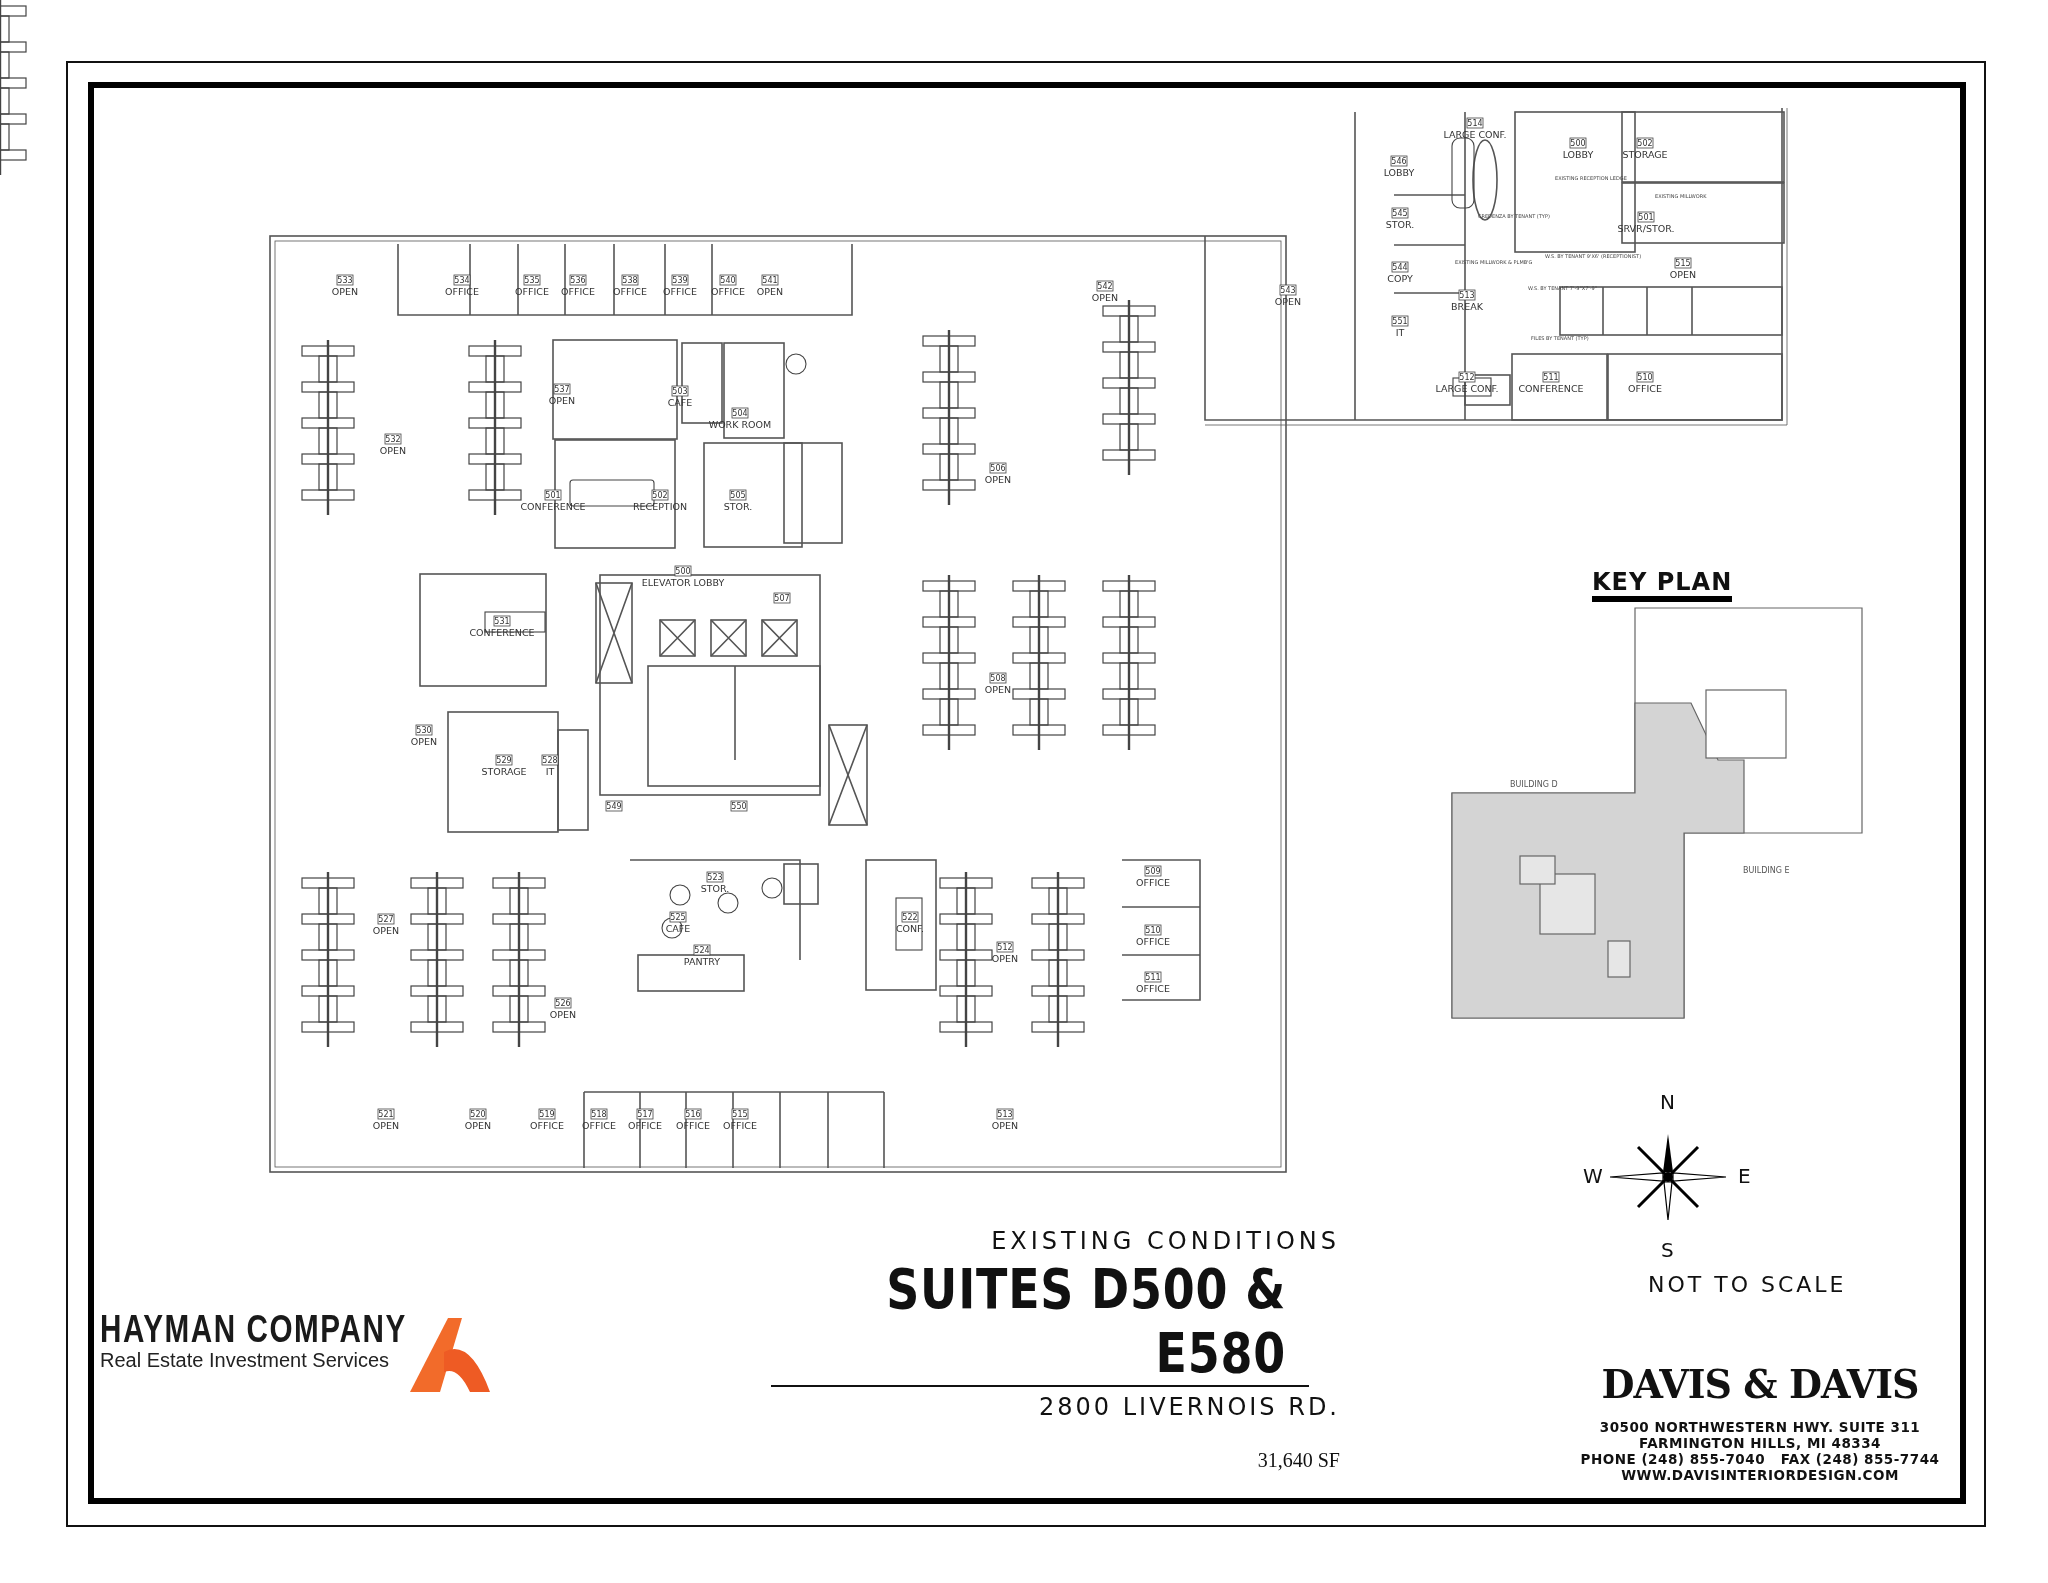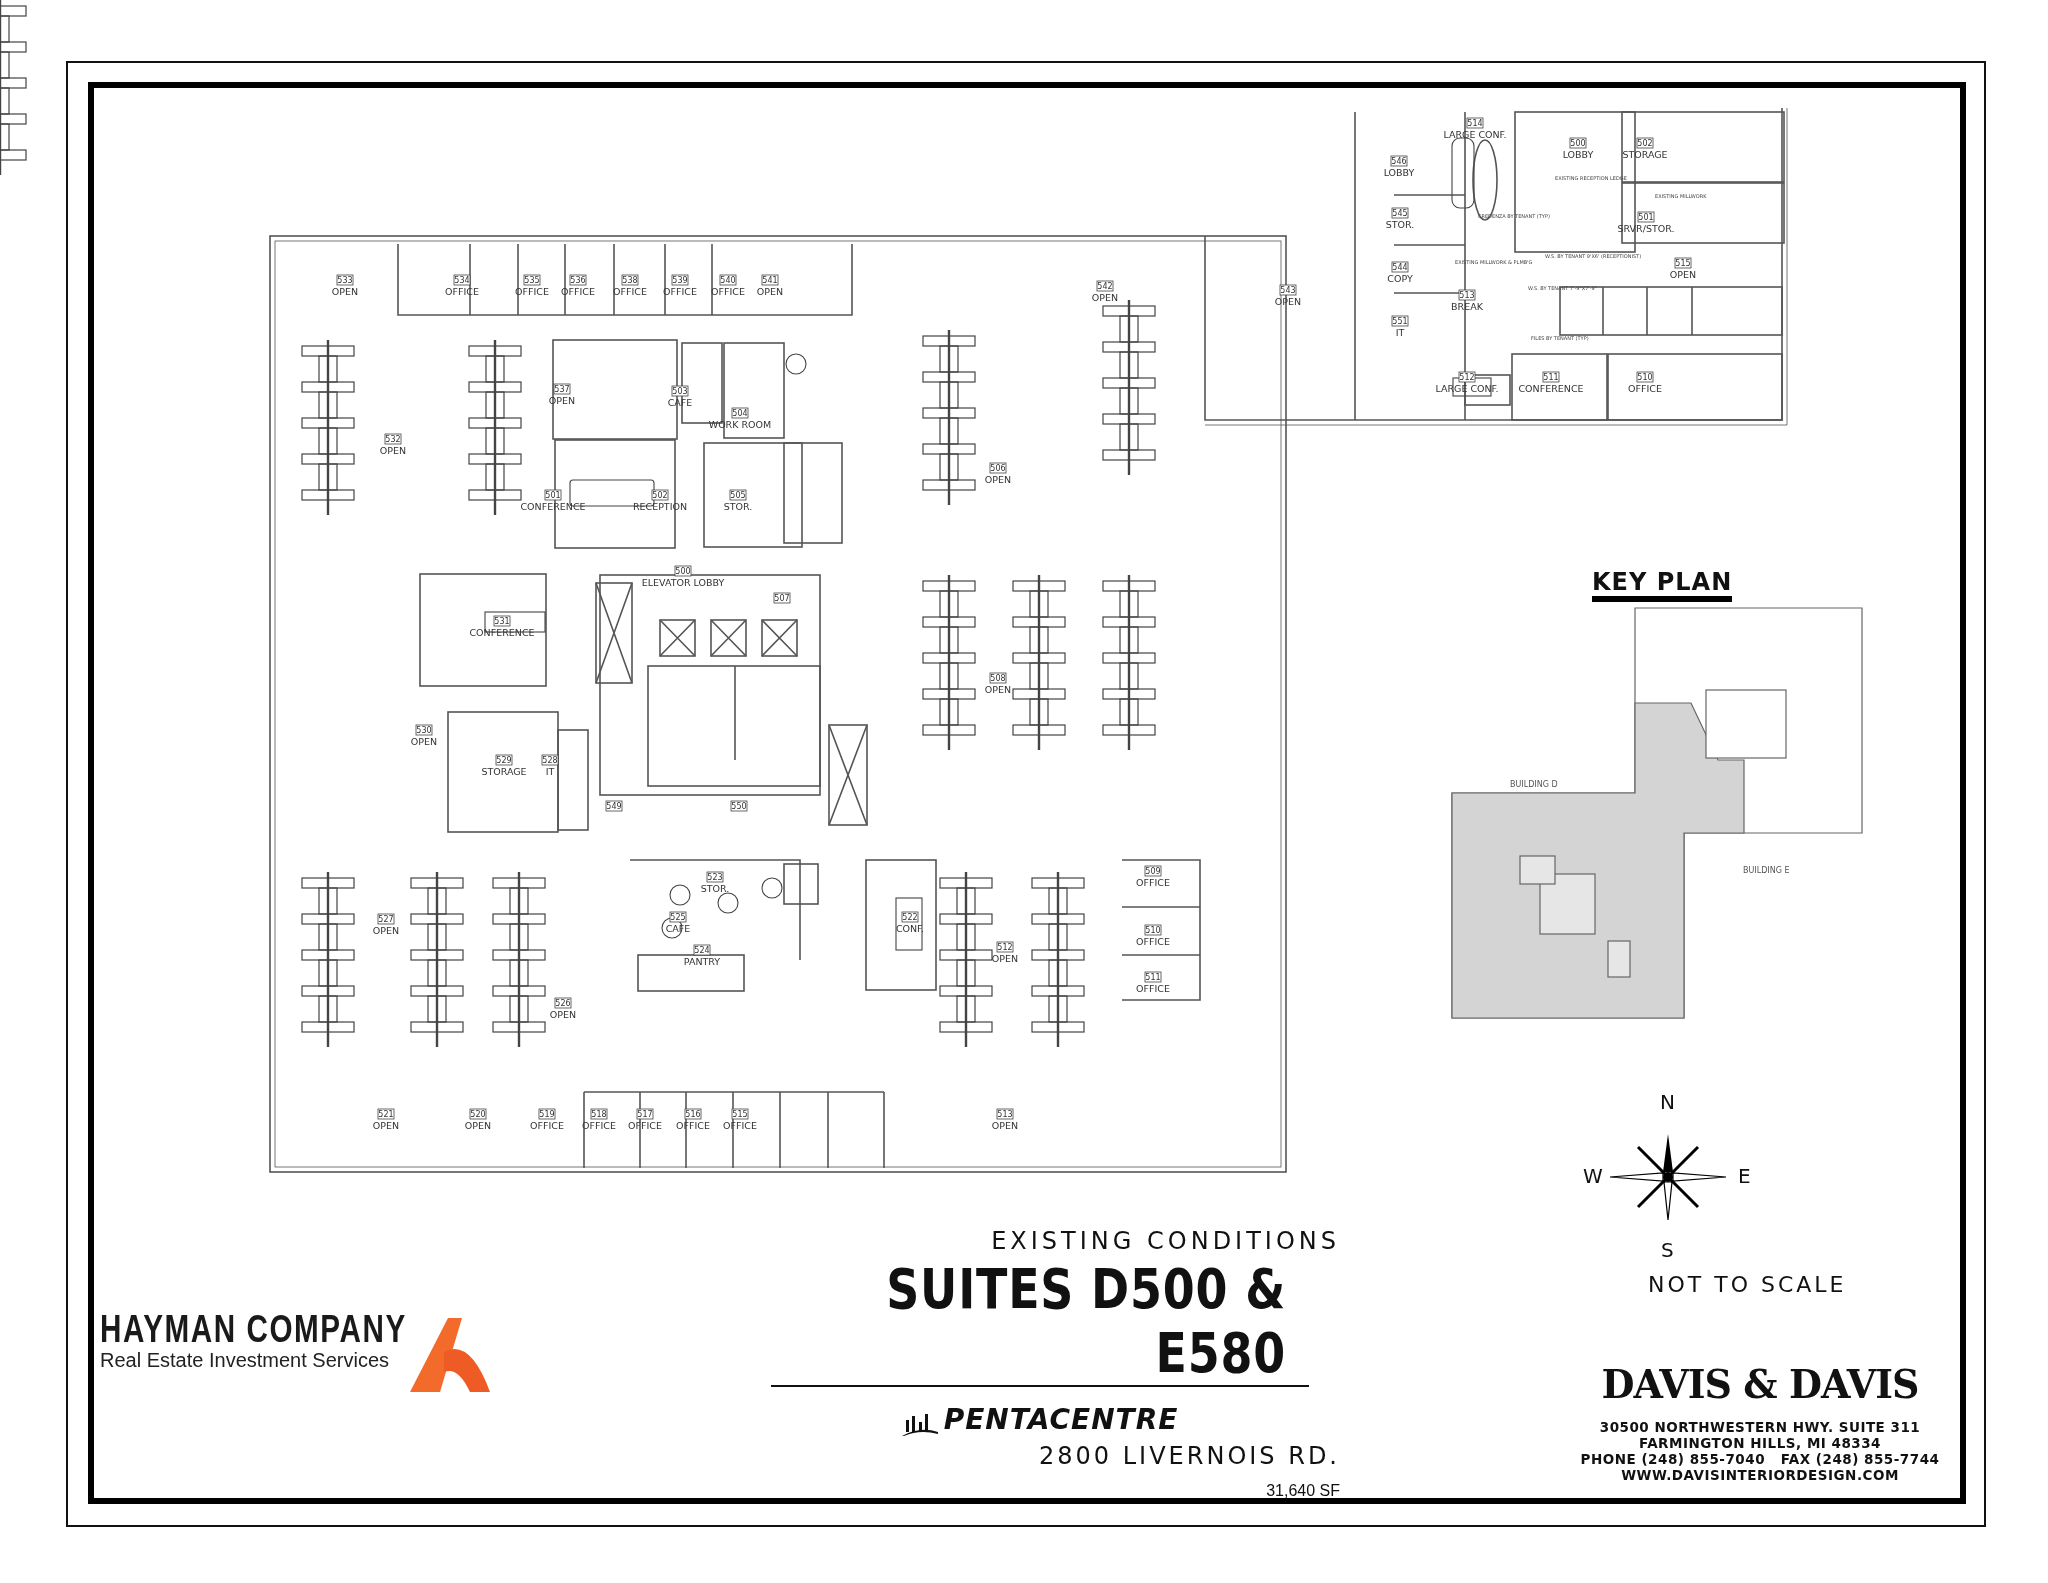--- a/index.html
+++ b/index.html
@@ -9,21 +9,21 @@
   svg.plan{position:absolute;left:0;top:0;}
   .room-num{font-family:"DejaVu Sans",sans-serif;font-size:8px;fill:#333;}
   .room-name{font-family:"DejaVu Sans",sans-serif;font-size:9.5px;fill:#333;}
   .title-block{position:absolute;left:740px;top:1215px;width:600px;text-align:right;}
   .existing{font-family:"DejaVu Sans",sans-serif;font-size:24px;letter-spacing:4px;margin-top:12px;}
   .suites{font-family:"DejaVu Sans",sans-serif;font-size:56px;font-weight:bold;letter-spacing:1px;transform:scaleX(0.82);transform-origin:center;margin-top:2px;line-height:64px;}
   .suites-rule{width:538px;margin:0 auto;border-top:2px solid #111;}
   .penta{display:flex;justify-content:center;align-items:flex-end;gap:6px;margin-top:16px;}
   .penta-name{font-family:"DejaVu Sans",sans-serif;font-style:italic;font-weight:bold;font-size:28px;letter-spacing:1px;}
   .addr{font-family:"DejaVu Sans",sans-serif;font-size:24px;letter-spacing:3px;line-height:32px;margin-top:4px;}
-  .sf{font-family:Liberation Sans, sans-serif;font-size:16px;margin-top:10px;}
+  .sf{font-family:Liberation Serif, serif;font-size:20px;margin-top:26px;}
   .hayman{position:absolute;left:100px;top:1308px;}
   .hayman-name{font-family:"Liberation Sans",sans-serif;font-size:38px;font-weight:bold;letter-spacing:2px;transform:scaleX(0.78);transform-origin:left;white-space:nowrap;color:#1a1a1a;}
   .hayman-tag{font-family:"Liberation Sans",sans-serif;font-size:20px;color:#222;margin-top:-2px;}
   .hayman-lines{font-family:"DejaVu Sans",sans-serif;font-size:19.5px;color:#333;line-height:23px;margin-top:12px;}
   .key-title{position:absolute;left:1592px;top:568px;font-family:"DejaVu Sans",sans-serif;font-size:24px;font-weight:bold;border-bottom:6px solid #000000;letter-spacing:1px;}
   .compass-label{position:absolute;font-family:"DejaVu Sans",sans-serif;font-size:20px;}
   .nts{position:absolute;left:1624px;top:1272px;font-family:"DejaVu Sans",sans-serif;font-size:22px;letter-spacing:3px;margin-left:24px;}
   .davis{position:absolute;left:1575px;top:1360px;width:370px;text-align:center;}
   .davis-name{font-family:"DejaVu Serif",serif;font-size:40px;font-weight:bold;letter-spacing:-1px;transform:scaleX(0.95);}
   .davis-lines{font-family:"DejaVu Sans",sans-serif;font-size:13.5px;font-weight:bold;line-height:16px;margin-top:12px;letter-spacing:0.5px;}
@@ -479,32 +479,20 @@
 <div class="compass-label" style="left:1660px;top:1090px;">N</div>
 <div class="compass-label" style="left:1661px;top:1238px;">S</div>
 <div class="compass-label" style="left:1583px;top:1164px;">W</div>
 <div class="compass-label" style="left:1738px;top:1164px;">E</div>
 <div class="nts">NOT TO SCALE</div>
 
 <div class="title-block">
   <div class="existing">EXISTING CONDITIONS</div>
   <div class="suites">SUITES D500 &amp; E580</div>
   <div class="suites-rule"></div>
-  <div class="penta">
-    <svg width="36" height="24" viewBox="0 0 36 24">
-        <g fill="#111">
-          <rect x="4" y="8" width="3" height="12"></rect>
-          <rect x="10" y="4" width="3" height="16"></rect>
-          <rect x="17" y="10" width="3" height="10"></rect>
-          <rect x="23" y="2" width="3" height="18"></rect>
-          <path d="M0 24 Q18 14 36 20 L36 22 Q18 17 2 24 Z"></path>
-        </g>
-      </svg>
-    <span class="penta-name">PENTACENTRE</span>
-  </div>
   <div class="addr">2800 LIVERNOIS RD.</div>
   <div class="sf">31,640 SF</div>
 </div>
 
 <div class="hayman">
   <div class="hayman-name">HAYMAN COMPANY</div>
   <div class="hayman-tag">Real Estate Investment Services</div>
 </div>
 
 <div class="davis">

